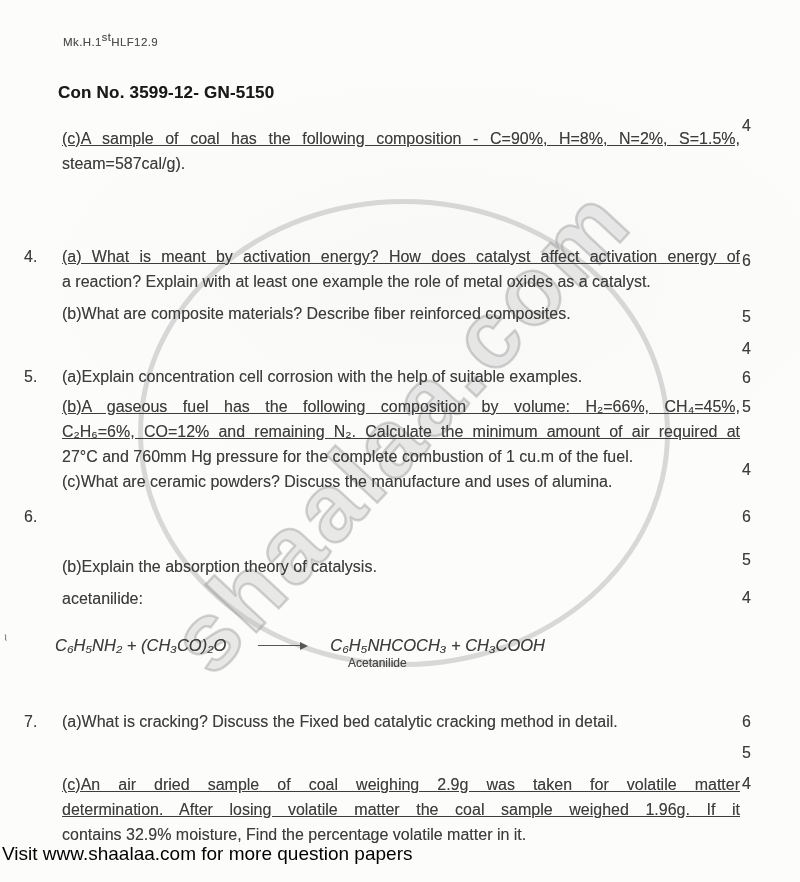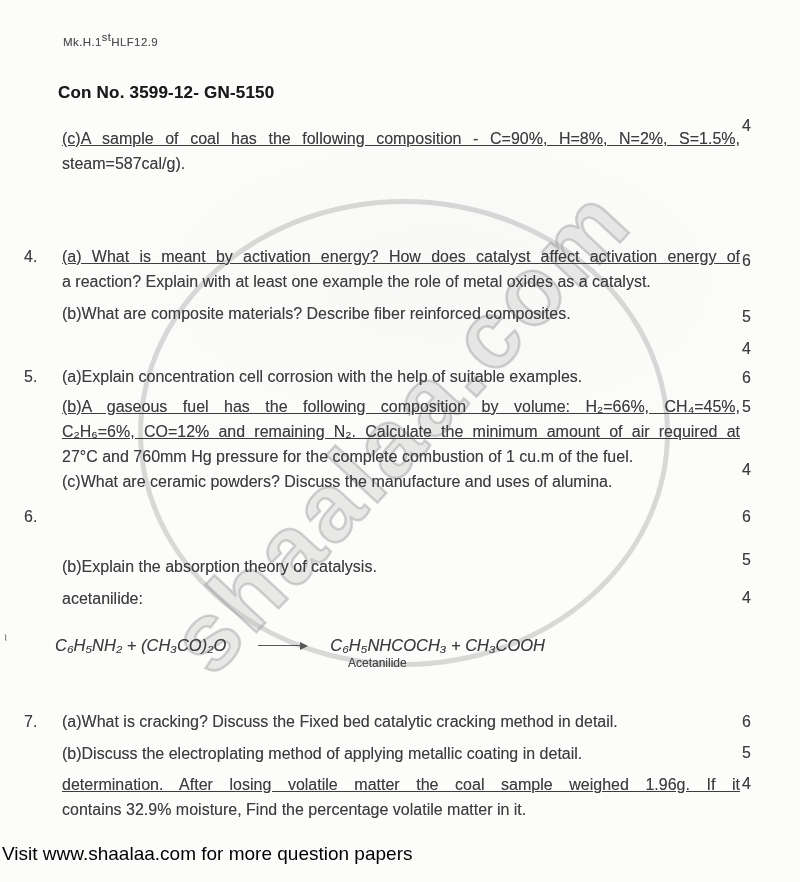--- a/index.html
+++ b/index.html
@@ -152,25 +152,23 @@
 
   <div class="eq-row"><span>C₆H₅NH₂ + (CH₃CO)₂O</span><span class="rx-arrow"></span><span>C₆H₅NHCOCH₃ + CH₃COOH</span></div>
   <div class="eq-label">Acetanilide</div>
 
   <div class="qnum" style="top:709px">7.</div>
   <div class="mark" style="top:711px">6</div>
   <div class="blk" style="top:709px">
     <div class="ln">(a)What is cracking? Discuss the Fixed bed catalytic cracking method in detail.</div>
   </div>
   <div class="mark" style="top:742px">5</div>
-  <div class="blk" style="top:741px">
-    <div class="ln">(b)Discuss the electroplating method of applying metallic coating in detail.</div>
-  </div>
   <div class="mark" style="top:773px">4</div>
   <div class="blk" style="top:772px">
+    <div class="ln j">(c)An air dried sample of coal weighing 2.9g was taken for volatile matter</div>
     <div class="ln j">determination. After losing volatile matter the coal sample weighed 1.96g. If it</div>
     <div class="ln">contains 32.9% moisture, Find the percentage volatile matter in it.</div>
   </div>
 
   <div class="artifact">~</div>
 
   <div class="footer">Visit www.shaalaa.com for more question papers</div>
 
 </div>
 

